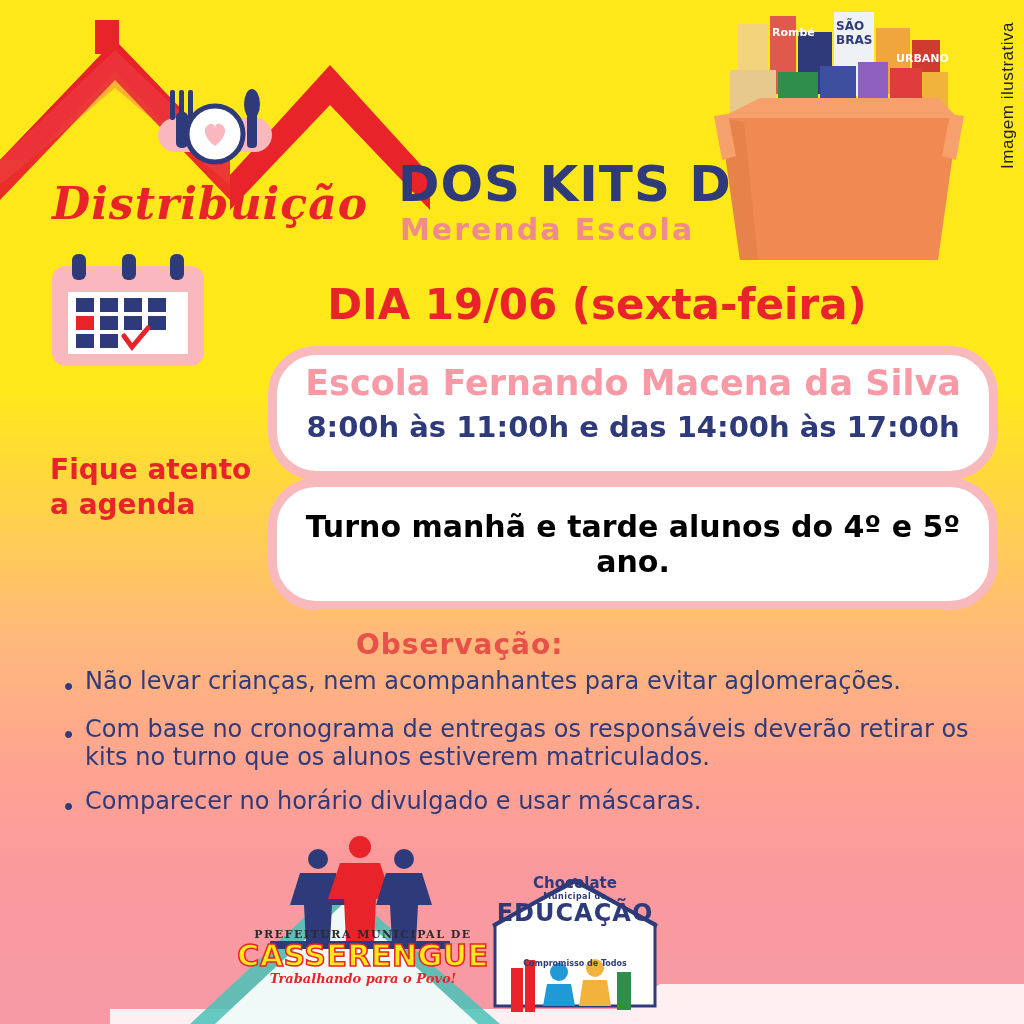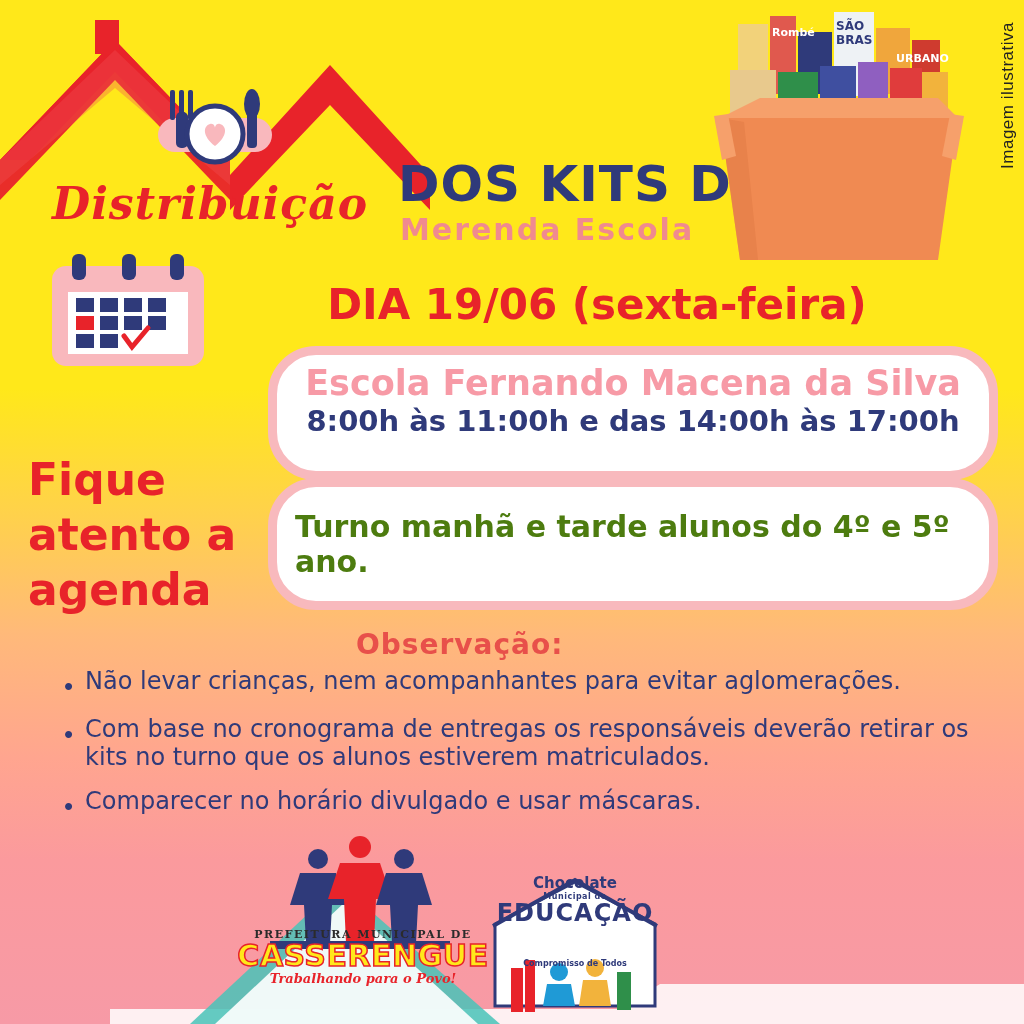--- a/index.html
+++ b/index.html
@@ -145,47 +145,48 @@
     font-size: 35px;
     font-weight: bold;
     color: #f79aa6;
     line-height: 1.05;
   }
   .school-hours {
     font-family: "DejaVu Sans", sans-serif;
     font-size: 29px;
     font-weight: bold;
     color: #2f3a7a;
-    margin-top: 2px;
+    margin-top: 8px;
   }
   .box-turno {
     left: 268px;
     top: 478px;
     width: 730px;
     height: 132px;
     display: flex;
     align-items: center;
     justify-content: center;
   }
   .turno-text {
     font-family: "DejaVu Sans", sans-serif;
     font-size: 30px;
     font-weight: bold;
-    color: #4d7c0f;
+    color: #000000;
+    text-align: center;
     padding: 0 18px;
   }
 
   
   .fique {
     position: absolute;
-    left: 28px;
+    left: 50px;
     top: 452px;
     width: 210px;
     font-family: "DejaVu Sans", sans-serif;
-    font-size: 44px;
+    font-size: 28px;
     font-weight: bold;
     color: #e8232a;
     line-height: 1.25;
   }
 
   
   .obs-title {
     position: absolute;
     left: 356px;
     top: 628px;

